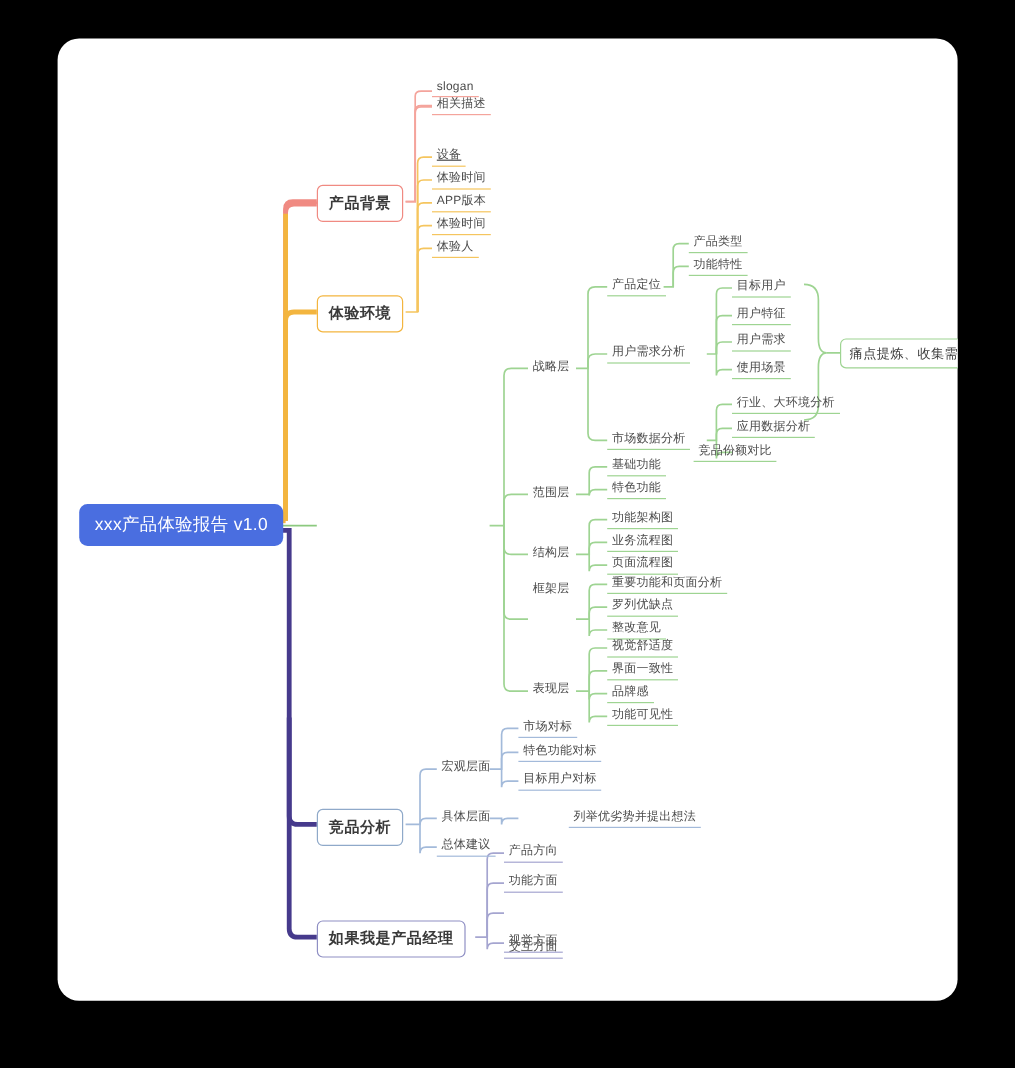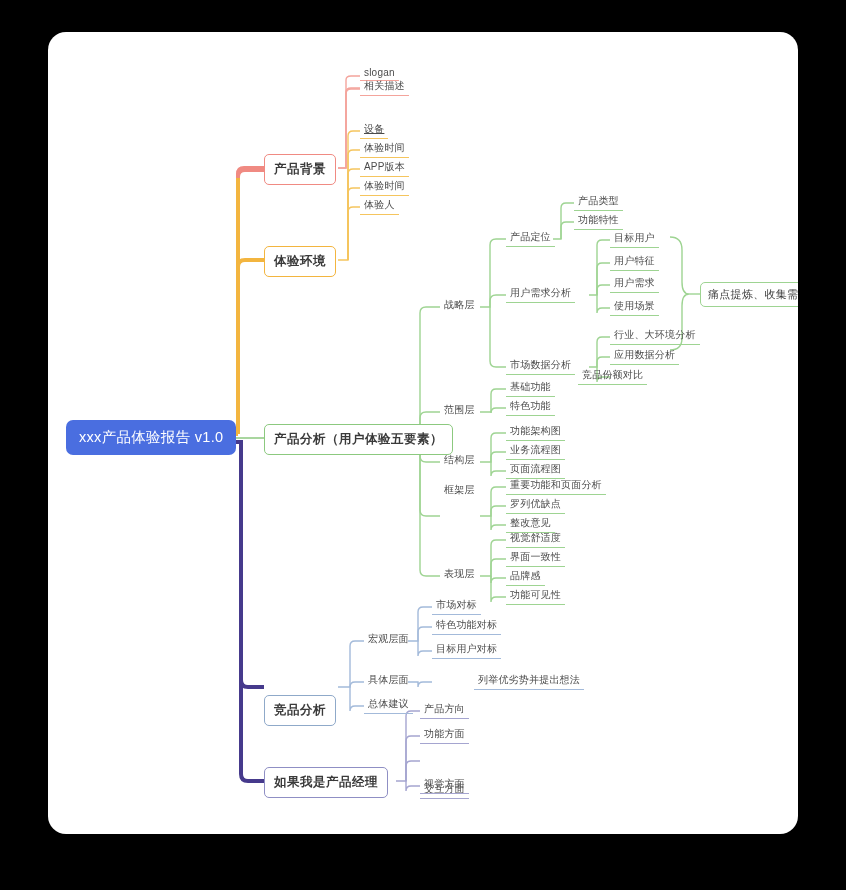--- a/index.html
+++ b/index.html
@@ -164,21 +164,20 @@
     <div class="node sub red" style="left:312px; top:34px;">slogan</div>
     <div class="node sub red" style="left:312px; top:46px;">相关描述</div>
 
     <div class="node branch orange" style="left:216px; top:214px;">体验环境</div>
     <div class="node sub orange" style="left:312px; top:89px;text-decoration:underline;">设备</div>
     <div class="node sub orange" style="left:312px; top:108px;">体验时间</div>
     <div class="node sub orange" style="left:312px; top:127px;">APP版本</div>
     <div class="node sub orange" style="left:312px; top:146px;">体验时间</div>
     <div class="node sub orange" style="left:312px; top:165px;">体验人</div>
 
-    <div class="node branch green" style="left:216px; top:392px;">产品分析（用户体验五要素）</div>
 
     <div class="node sub green nounder" style="left:392px; top:265px;">战略层</div>
     <div class="node sub green nounder" style="left:392px; top:370px;">范围层</div>
     <div class="node sub green nounder" style="left:392px; top:420px;">结构层</div>
     <div class="node sub green nounder" style="left:392px; top:450px;">框架层</div>
     <div class="node sub green nounder" style="left:392px; top:534px;">表现层</div>
 
     <div class="node sub green" style="left:458px; top:197px;">产品定位</div>
     <div class="node sub green" style="left:526px; top:161px;">产品类型</div>
     <div class="node sub green" style="left:526px; top:180px;">功能特性</div>
@@ -204,21 +203,21 @@
 
     <div class="node sub green" style="left:458px; top:445px;">重要功能和页面分析</div>
     <div class="node sub green" style="left:458px; top:464px;">罗列优缺点</div>
     <div class="node sub green" style="left:458px; top:483px;">整改意见</div>
 
     <div class="node sub green" style="left:458px; top:498px;">视觉舒适度</div>
     <div class="node sub green" style="left:458px; top:517px;">界面一致性</div>
     <div class="node sub green" style="left:458px; top:536px;">品牌感</div>
     <div class="node sub green" style="left:458px; top:555px;">功能可见性</div>
 
-    <div class="node branch blue" style="left:216px; top:663px;">竞品分析</div>
+    <div class="node branch blue" style="left:216px; top:642px;">竞品分析</div>
     <div class="node sub blue nounder" style="left:316px; top:599px;">宏观层面</div>
     <div class="node sub blue" style="left:384px; top:565px;">市场对标</div>
     <div class="node sub blue" style="left:384px; top:585px;">特色功能对标</div>
     <div class="node sub blue" style="left:384px; top:609px;">目标用户对标</div>
     <div class="node sub blue nounder" style="left:316px; top:640px;">具体层面</div>
     <div class="node sub blue" style="left:384px; top:640px;margin-left:42px;">列举优劣势并提出想法</div>
     <div class="node sub blue" style="left:316px; top:664px;">总体建议</div>
 
     <div class="node branch purple" style="left:216px; top:735px;">如果我是产品经理</div>
     <div class="node sub purple" style="left:372px; top:669px;">产品方向</div>

